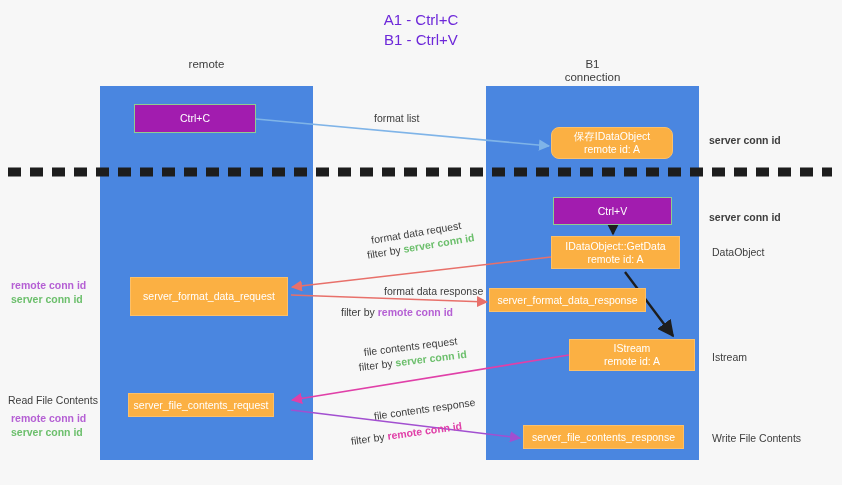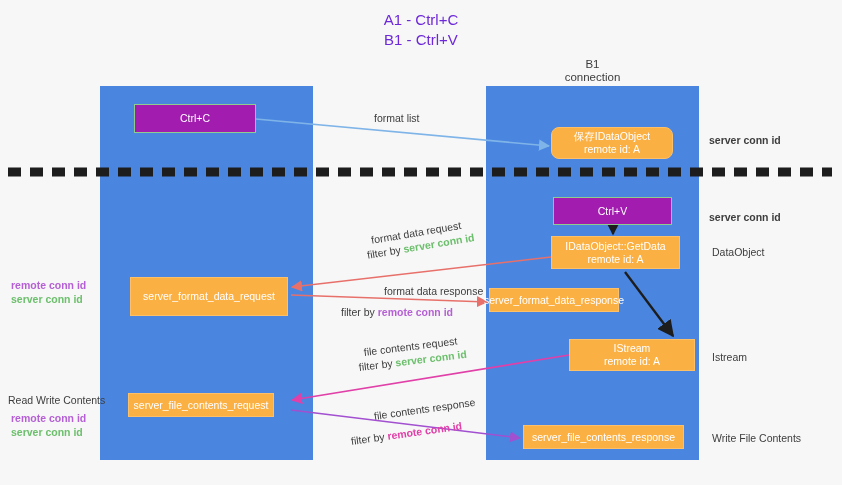--- a/index.html
+++ b/index.html
@@ -127,20 +127,21 @@
 
   <line x1="569" y1="355" x2="292" y2="400" stroke="#e040a8" stroke-width="1.6" marker-end="url(#ah-magenta)"></line>
 
   <line x1="291" y1="410" x2="520" y2="438" stroke="#a24fd0" stroke-width="1.6" marker-end="url(#ah-purple)"></line>
 </svg>
 
 <div class="abs" id="title">A1 - Ctrl+C
 B1 - Ctrl+V</div>
 
 <div class="abs lane-header" style="left:100px; top:58px; width:213px;">
+  <span class="lane-sub">remote</span>
 </div>
 <div class="abs lane-header" style="left:486px; top:58px; width:213px;">
   <span class="lane-name">B1</span>
   <span class="lane-sub">connection</span>
 </div>
 
 <div class="abs box green" style="left:134px; top:104px; width:122px; height:29px;">
   <span>Ctrl+C</span>
 </div>
 
@@ -155,21 +156,21 @@
 
 <div class="abs box orange" style="left:551px; top:236px; width:129px; height:33px;">
   <span>IDataObject::GetData</span>
   <span class="l2">remote id: A</span>
 </div>
 
 <div class="abs box orange" style="left:130px; top:277px; width:158px; height:39px;">
   <span>server_format_data_request</span>
 </div>
 
-<div class="abs box orange" style="left:489px; top:288px; width:130px; height:24px;">
+<div class="abs box orange" style="left:489px; top:288px; width:157px; height:24px;">
   <span>server_format_data_response</span>
 </div>
 
 <div class="abs box orange" style="left:569px; top:339px; width:126px; height:32px;">
   <span>IStream</span>
   <span class="l2">remote id: A</span>
 </div>
 
 <div class="abs box orange" style="left:128px; top:393px; width:146px; height:24px;">
   <span>server_file_contents_request</span>
@@ -212,21 +213,21 @@
 </div>
 
 <div class="abs side-note c-purple" style="left:11px; top:278px;">
   <span>remote conn id</span>
 </div>
 <div class="abs side-note c-green" style="left:11px; top:292px;">
   <span>server conn id</span>
 </div>
 
 <div class="abs side-note c-plain" style="left:8px; top:393px;">
-  <span>Read Write Contents</span>
+  <span>Read File Contents</span>
 </div>
 <div class="abs side-note c-purple" style="left:11px; top:411px;">
   <span>remote conn id</span>
 </div>
 <div class="abs side-note c-green" style="left:11px; top:425px;">
   <span>server conn id</span>
 </div>
 
 <div class="abs right-note c-green" style="left:709px; top:133px;">
   <span>server conn id</span>

